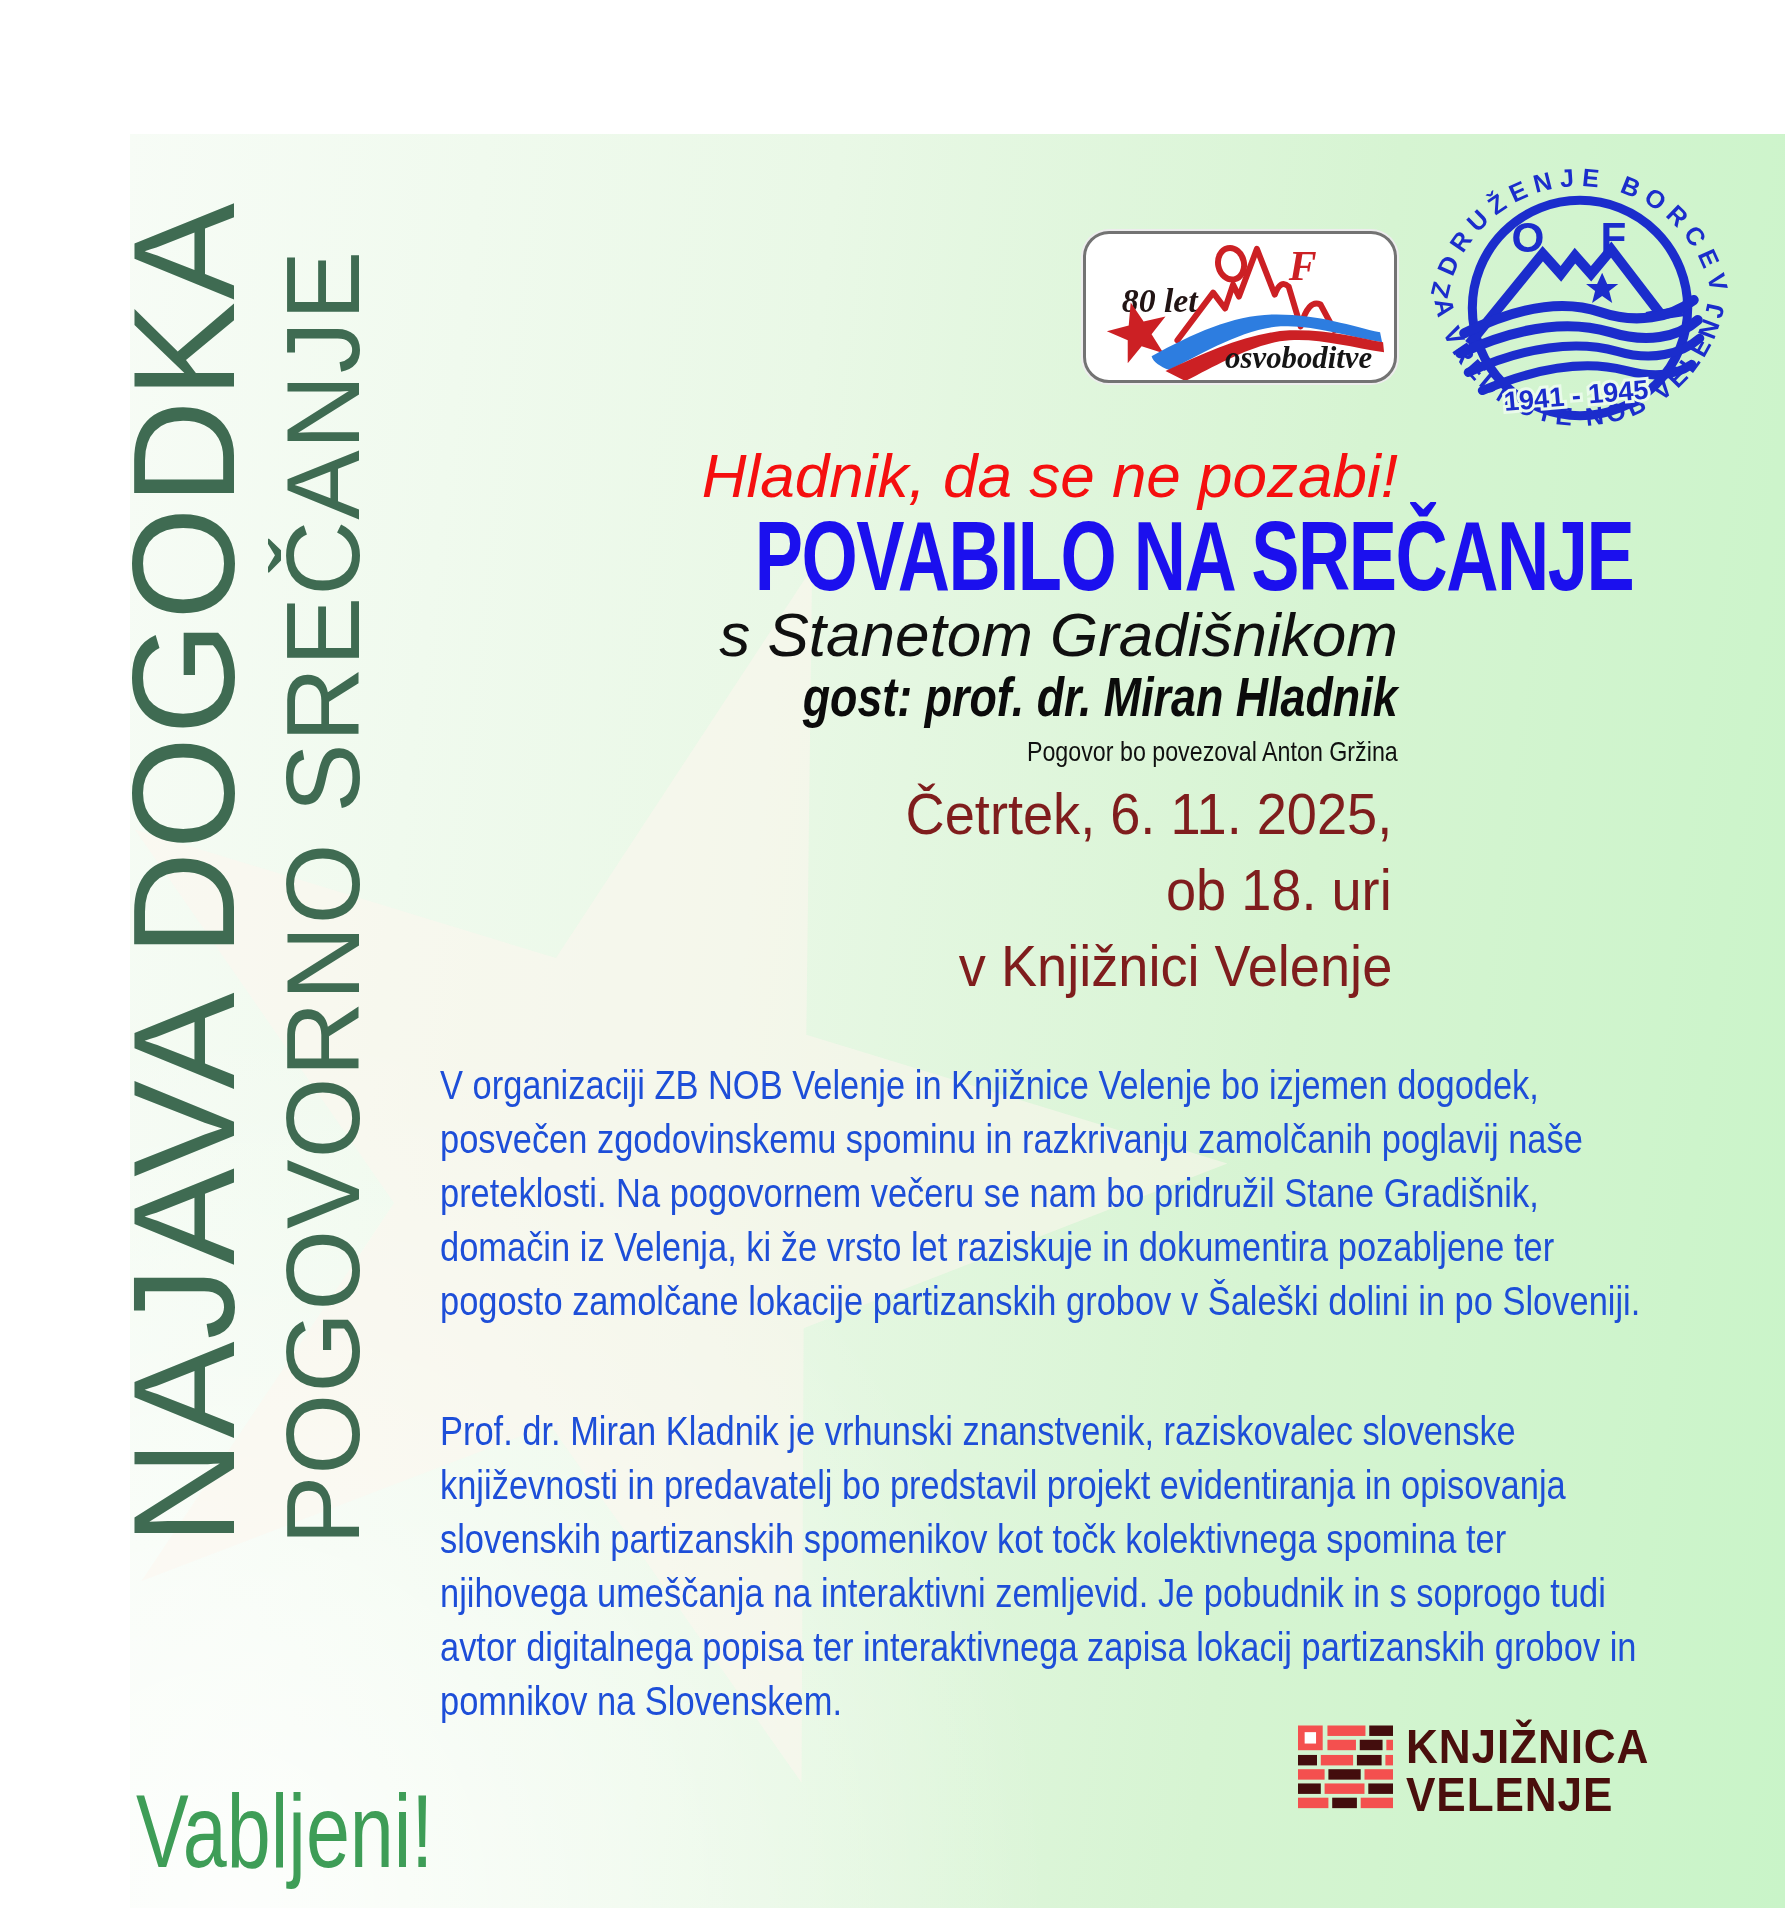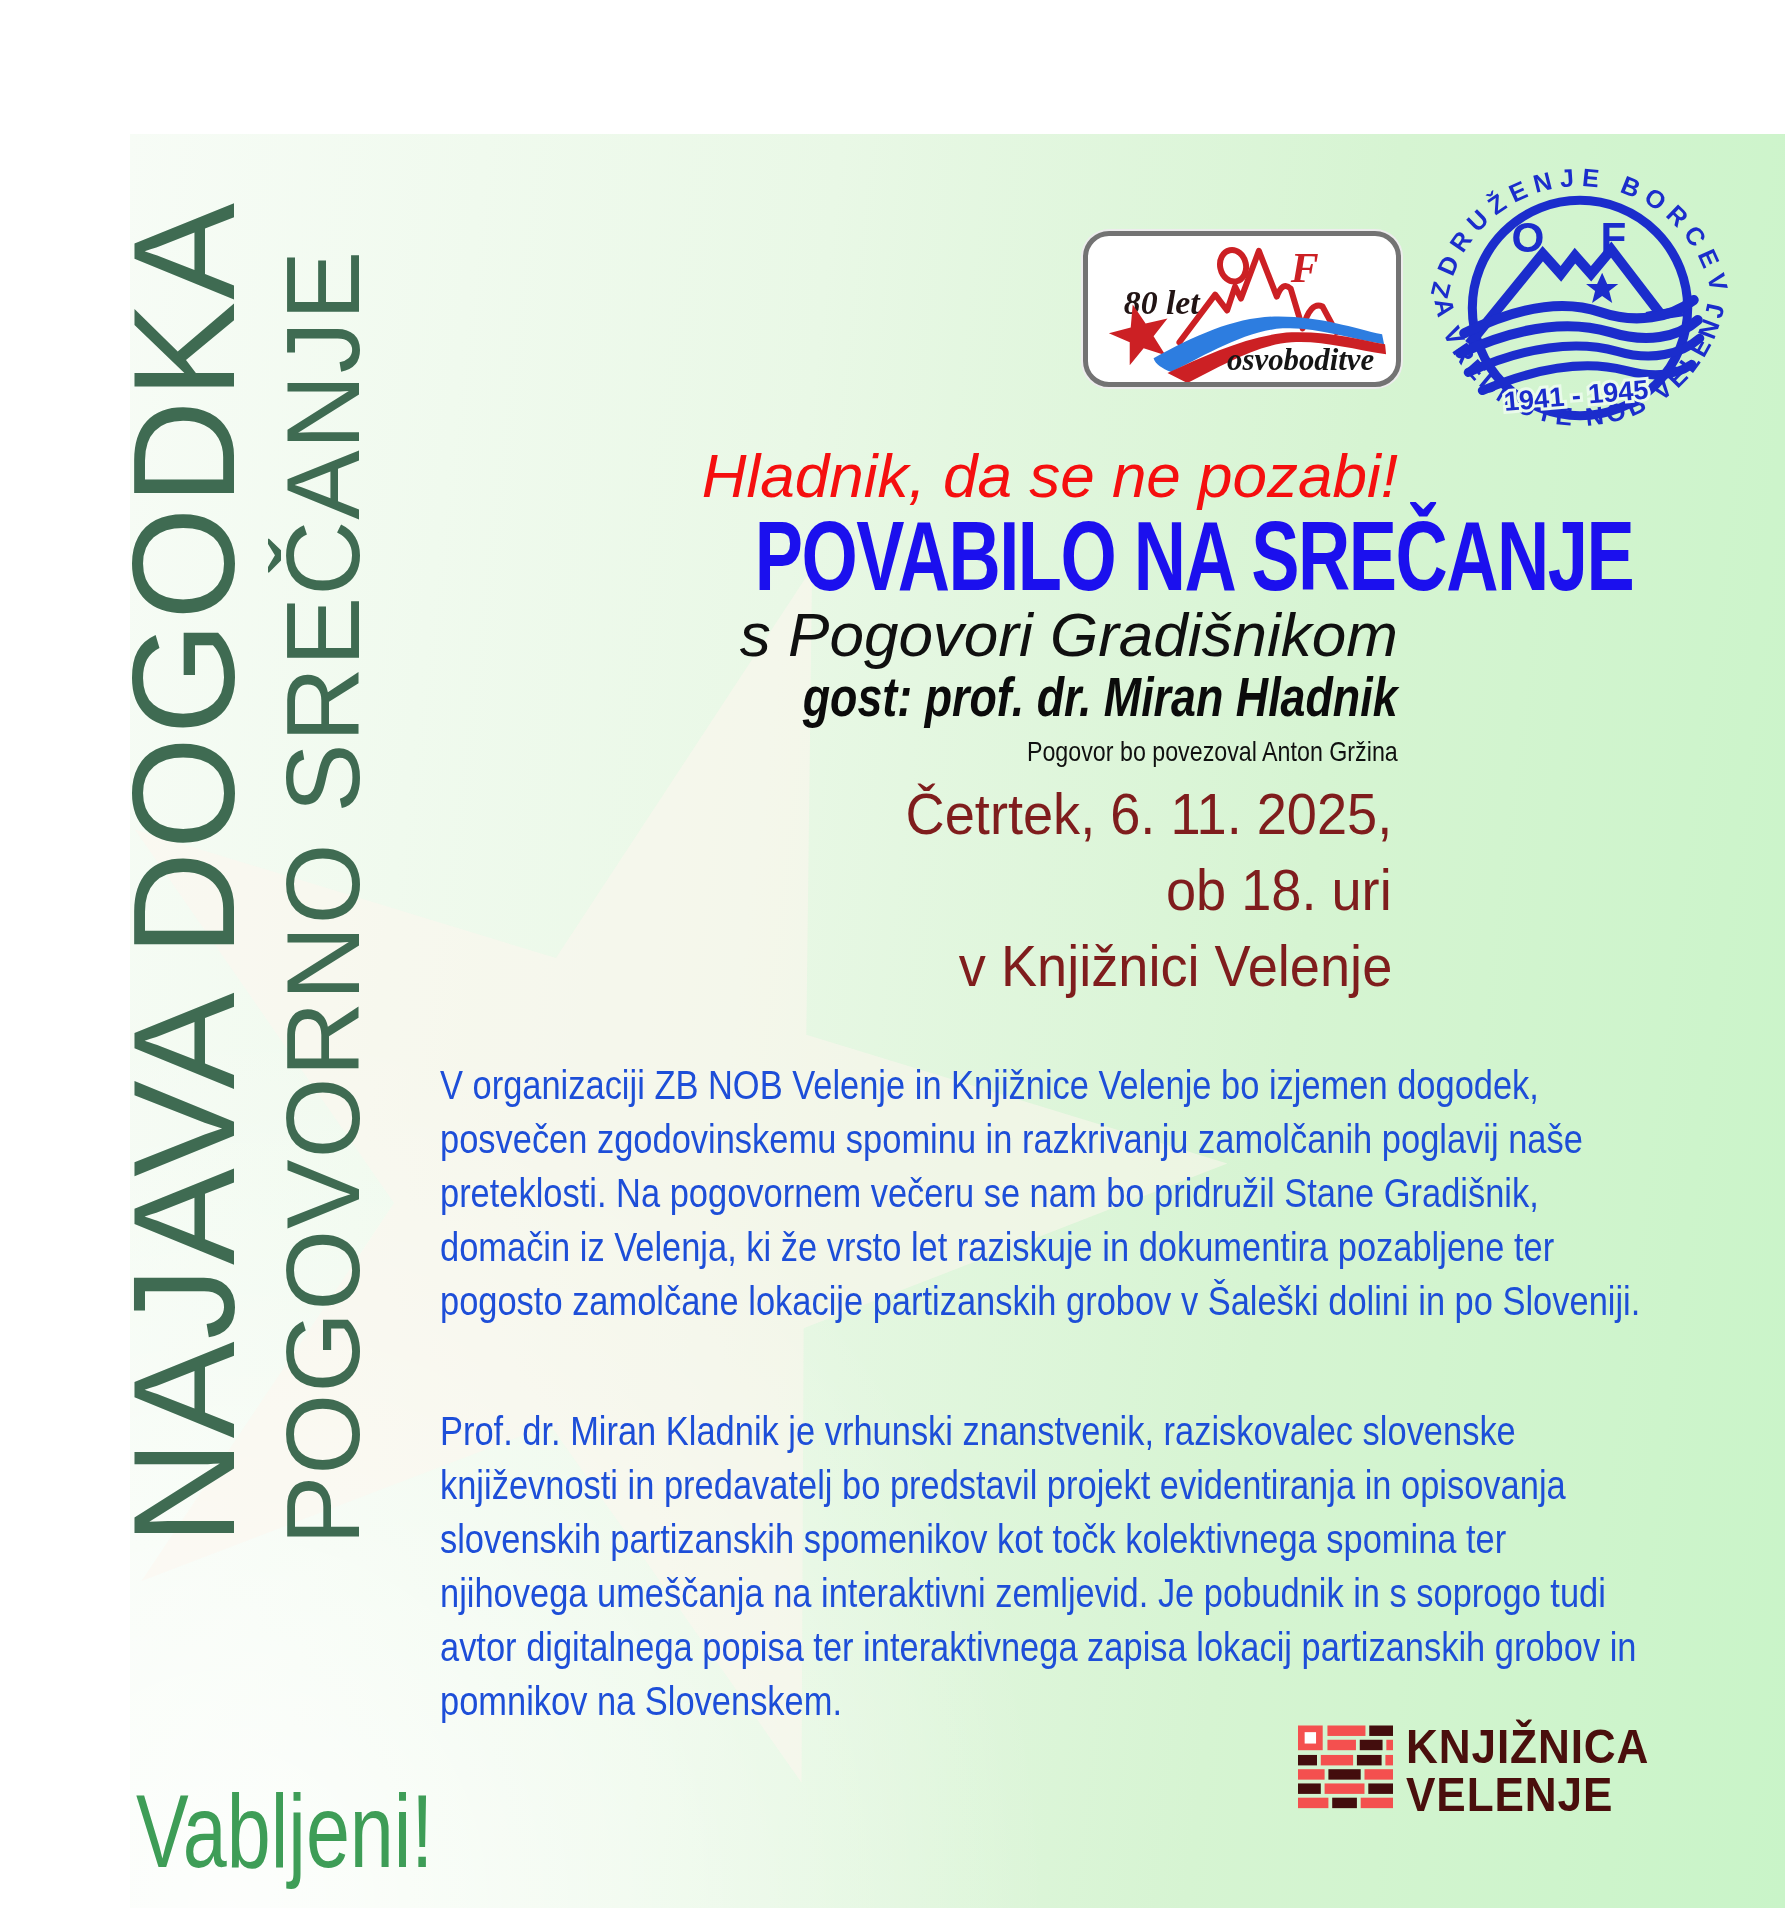--- a/index.html
+++ b/index.html
@@ -37,21 +37,21 @@
   .datetime .hl>span{transform:scaleX(.95);}
   
   .para{position:absolute;left:440px;width:1307px;font-size:41px;line-height:54px;color:#1d4ed8;}
   .p1{top:1058px;} .p2{top:1404px;}
   .bl{white-space:nowrap;transform:scaleX(.84);transform-origin:0 50%;}
   
   .invite{position:absolute;left:136px;top:1772px;font-size:104px;color:#3e9d57;
           transform:scaleX(.76);transform-origin:0 50%;white-space:nowrap;}
   
   .oflogo{position:absolute;left:1083px;top:231px;width:308px;height:146px;background:#ffffff;
-          border:5px solid #737373;border-radius:26px;box-shadow:0 0 0 2px #ededed;text-align:right;}
+          border:3px solid #737373;border-radius:26px;box-shadow:0 0 0 2px #ededed;text-align:right;}
   
   .emblem{position:absolute;left:1424px;top:146px;width:312px;height:314px;}
   
   .liblogo{position:absolute;left:1298px;top:1722px;width:420px;height:110px;}
   .libname{position:absolute;left:108px;color:#4a0f0d;font-weight:700;white-space:nowrap;
            transform-origin:0 50%;transform:scaleX(.9);font-size:49px;letter-spacing:1px;}
   .libname.l1{top:-4px;} .libname.l2{top:44px;}
 </style>
 </head>
 <body>
@@ -97,21 +97,21 @@
       <path d="M 36,205 C 95,178 145,172 185,184 C 220,195 252,190 272,172" fill="none" stroke="#1b2dcc" stroke-width="10" stroke-linecap="round"></path>
       <path d="M 44,224 C 100,198 152,192 192,203 C 226,213 256,206 274,190" fill="none" stroke="#1b2dcc" stroke-width="9" stroke-linecap="round"></path>
       <path d="M 58,242 C 115,218 162,212 200,222 C 230,230 252,226 266,216" fill="none" stroke="#1b2dcc" stroke-width="9" stroke-linecap="round"></path>
       <text x="152" y="256" text-anchor="middle" font-size="27" font-weight="700" fill="#1b2dcc" stroke="#eafbea" stroke-width="6" paint-order="stroke" transform="rotate(-5 152 256)">1941 - 1945</text>
     </svg>
   </div>
 
   <div class="headline">
     <div class="hl tagline"><span>Hladnik, da se ne pozabi!</span></div>
     <div class="hl title"><span>POVABILO NA SREČANJE</span></div>
-    <div class="hl subtitle"><span>s Pogovori Gradišnikom</span></div>
+    <div class="hl subtitle"><span>s Stanetom Gradišnikom</span></div>
     <div class="hl guest"><span>gost: prof. dr. Miran Hladnik</span></div>
     <div class="hl moderator"><span>Pogovor bo povezoval Anton Gržina</span></div>
   </div>
 
   <div class="datetime">
     <div class="hl"><span>Četrtek, 6. 11. 2025,</span></div>
     <div class="hl"><span>ob 18. uri</span></div>
     <div class="hl"><span>v Knjižnici Velenje</span></div>
   </div>
 

